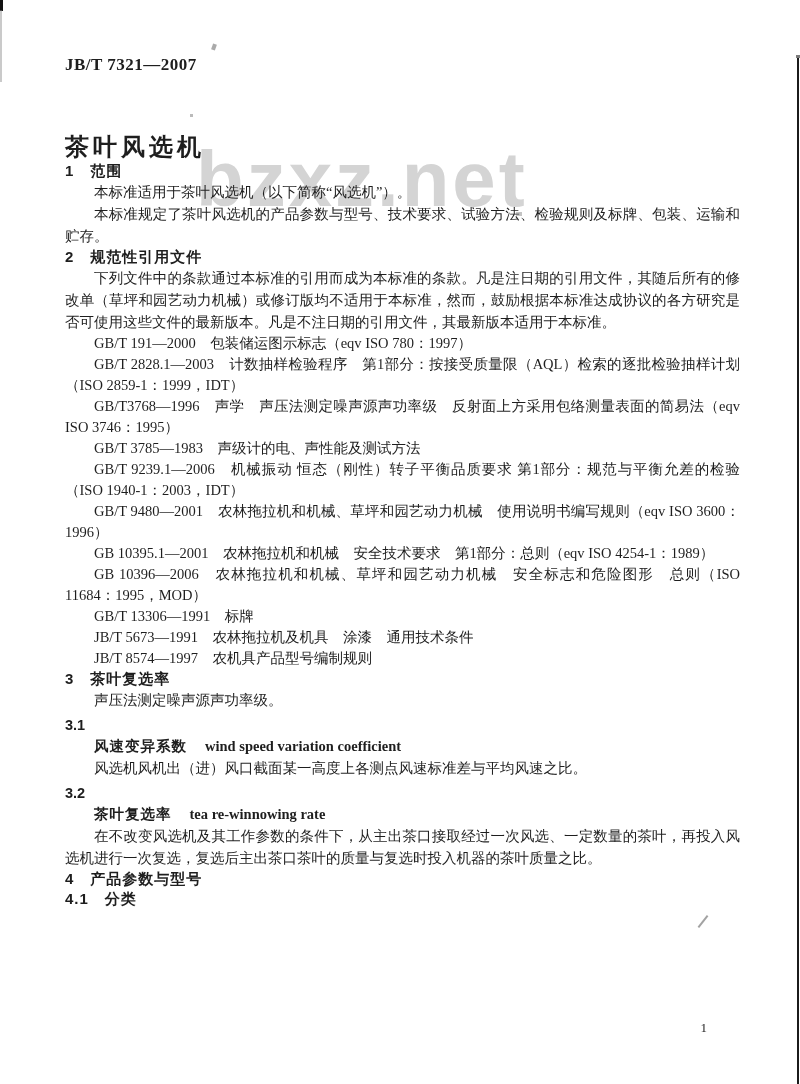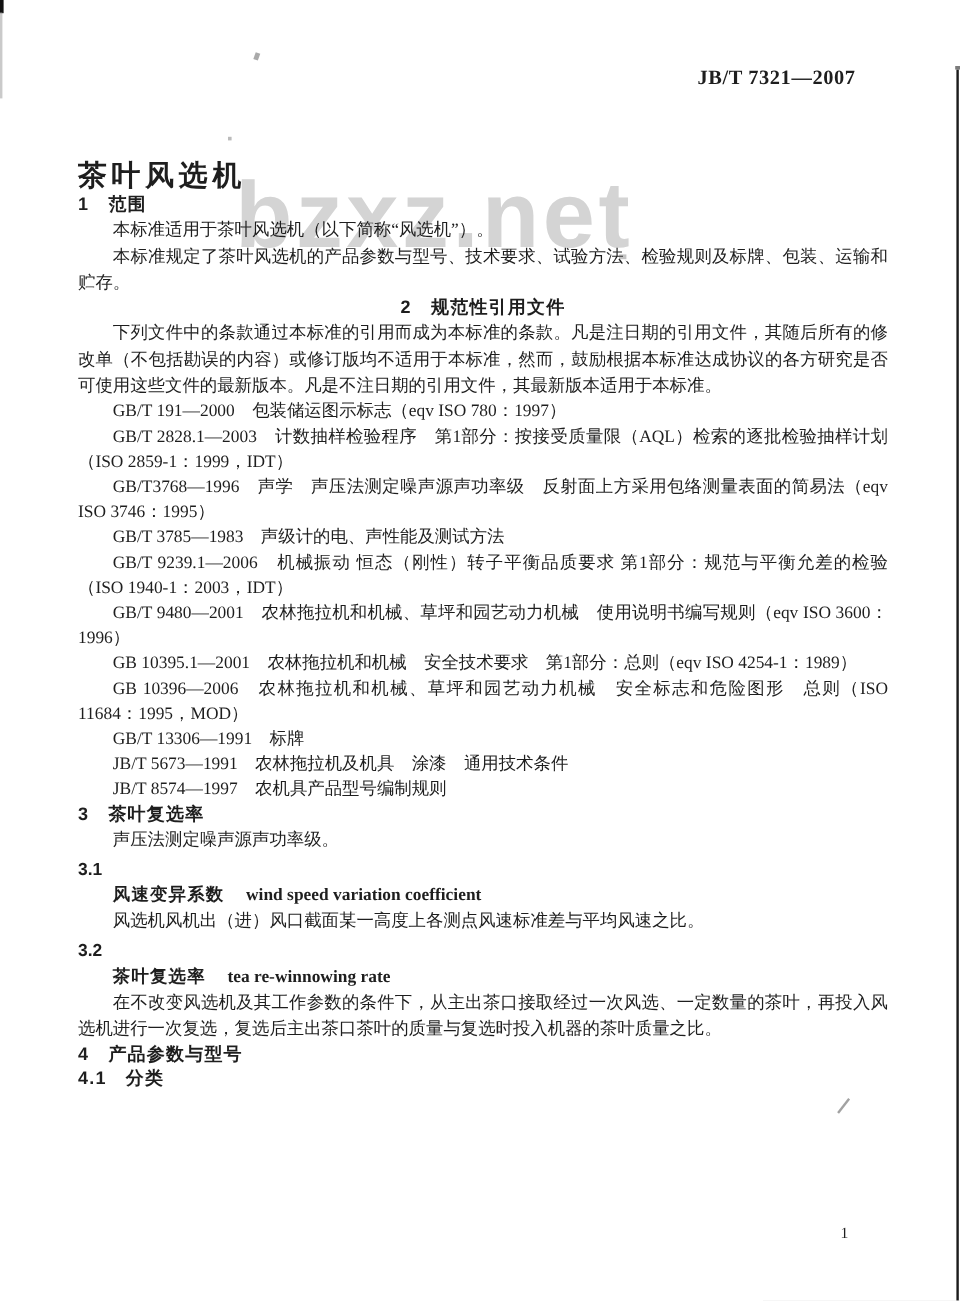--- a/index.html
+++ b/index.html
@@ -11,21 +11,21 @@
     overflow:hidden;
     color:#1e1e1e;
     font-family:"Liberation Serif","DejaVu Serif",serif;
     -webkit-font-smoothing:antialiased;
   }
   .content {
     position:absolute; left:65px; top:0; width:675px; z-index:2;
   }
   .doc-number {
     margin:55px 27px 0 0;
-    text-align:right;
+    text-align:left;
     font-weight:bold;
     font-size:17px;
     line-height:20px;
     letter-spacing:0.5px;
   }
   .page-title {
     margin:59px 0 0 0;
     text-align:left;
     font-weight:bold;
     font-size:24px;
@@ -66,21 +66,21 @@
   .t-num {
     margin:4px 0 0 0;
     font-family:"Liberation Sans","DejaVu Sans",sans-serif;
     font-size:14.5px;
     font-weight:bold;
     line-height:20px;
   }
   p.term { font-weight:bold; }
   p.term .cn { font-family:"Liberation Sans","DejaVu Sans",sans-serif; letter-spacing:1px; }
   p.term .gap { display:inline-block; width:18px; }
-  .mt43 { margin-top:43px; } .mt14 { margin-top:14px;text-align:center; } .mt15 { margin-top:15px; }
+  .mt43 { margin-top:43px; } .mt14 { margin-top:14px; } .mt15 { margin-top:15px; }
   .mt12 { margin-top:12px; } .mt13 { margin-top:13px; } .mt9 { margin-top:9px; } .mt2 { margin-top:2px; }
   .page-number {
     position:absolute;
     top:1020px; right:93px;
     font-size:13px;
     line-height:16px;
     z-index:2;
   }
   
   .edge-line-right {
@@ -116,21 +116,21 @@
 
     <div class="doc-number">JB/T 7321—2007</div>
 
     <div class="page-title">茶叶风选机</div>
 
     <h2 class="sec mt43"><span class="h-num">1</span><span>范围</span></h2>
     <p class="body">本标准适用于茶叶风选机（以下简称“风选机”）。</p>
     <p class="body mt9">本标准规定了茶叶风选机的产品参数与型号、技术要求、试验方法、检验规则及标牌、包装、运输和贮存。</p>
 
     <h2 class="sec mt14"><span class="h-num">2</span><span>规范性引用文件</span></h2>
-    <p class="body mt9">下列文件中的条款通过本标准的引用而成为本标准的条款。凡是注日期的引用文件，其随后所有的修改单（不包括勘误的内容）或修订版均不适用于本标准，然而，鼓励根据本标准达成协议的各方研究是否可使用这些文件的最新版本。凡是不注日期的引用文件，其最新版本适用于本标准。</p>
+    <p class="body mt9">下列文件中的条款通过本标准的引用而成为本标准的条款。凡是注日期的引用文件，其随后所有的修改单（草坪和园艺动力机械）或修订版均不适用于本标准，然而，鼓励根据本标准达成协议的各方研究是否可使用这些文件的最新版本。凡是不注日期的引用文件，其最新版本适用于本标准。</p>
 
     <div class="refs">
       <p class="body mt2">GB/T 191—2000　包装储运图示标志（eqv ISO 780：1997）</p>
       <p class="body">GB/T 2828.1—2003　计数抽样检验程序　第1部分：按接受质量限（AQL）检索的逐批检验抽样计划（ISO 2859-1：1999，IDT）</p>
       <p class="body">GB/T3768—1996　声学　声压法测定噪声源声功率级　反射面上方采用包络测量表面的简易法（eqv ISO 3746：1995）</p>
       <p class="body">GB/T 3785—1983　声级计的电、声性能及测试方法</p>
       <p class="body">GB/T 9239.1—2006　机械振动 恒态（刚性）转子平衡品质要求 第1部分：规范与平衡允差的检验（ISO 1940-1：2003，IDT）</p>
       <p class="body">GB/T 9480—2001　农林拖拉机和机械、草坪和园艺动力机械　使用说明书编写规则（eqv ISO 3600：1996）</p>
       <p class="body">GB 10395.1—2001　农林拖拉机和机械　安全技术要求　第1部分：总则（eqv ISO 4254-1：1989）</p>
       <p class="body">GB 10396—2006　农林拖拉机和机械、草坪和园艺动力机械　安全标志和危险图形　总则（ISO 11684：1995，MOD）</p>

